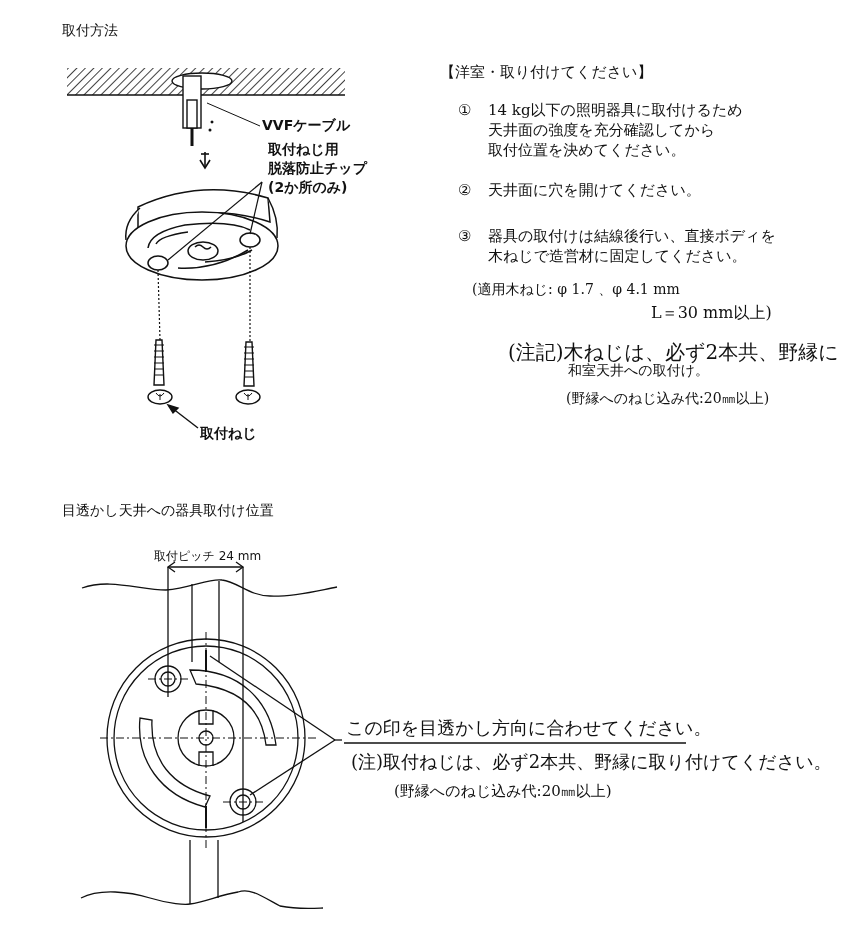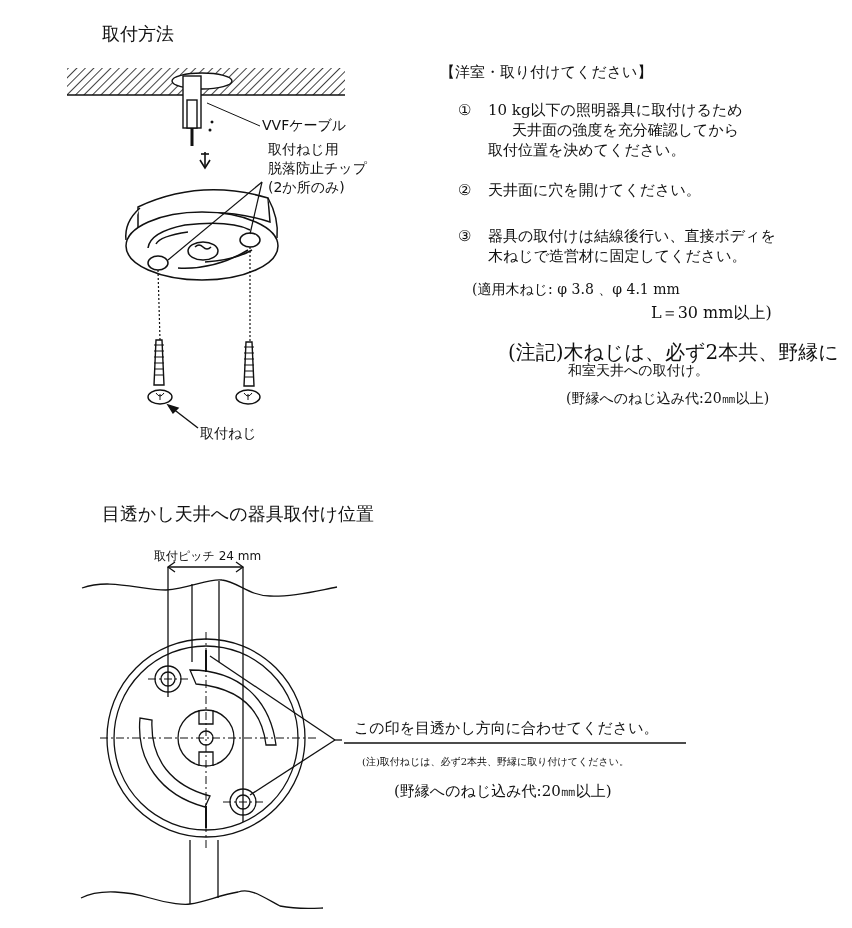--- a/index.html
+++ b/index.html
@@ -1,21 +1,21 @@
 <!DOCTYPE html>
 <html><head>
 <meta charset="utf-8">
 <style>
   html, body { margin: 0; padding: 0; background: #ffffff; }
   body { width: 852px; height: 928px; position: relative; overflow: hidden;
          font-family: "DejaVu Sans", sans-serif; color: #111; }
   .abs { position: absolute; white-space: nowrap; }
-  .h-title { font-size: 18px; margin-left: 40px; }
+  .h-title { font-size: 14px; }
   .serif { font-family: "DejaVu Serif", "Liberation Serif", serif; font-size: 15px; line-height: 20px; }
-  .bold-label { font-family: "DejaVu Sans", sans-serif; font-weight: normal; font-size: 14px; line-height: 19px; }
+  .bold-label { font-family: "DejaVu Sans", sans-serif; font-weight: bold; font-size: 14px; line-height: 19px; }
   .small-sans { font-family: "DejaVu Sans", sans-serif; font-size: 12px; }
   svg { position: absolute; left: 0; top: 0; }
 </style>
 </head>
 <body>
 
 <div class="abs h-title" style="left:62px; top:22px;">取付方法</div>
 
 <svg width="852" height="928" style="pointer-events:none;">
   <defs>
@@ -93,37 +93,37 @@
 <div class="abs bold-label" style="left:268px; top:140px;">取付ねじ用</div>
 <div class="abs bold-label" style="left:268px; top:159px;">脱落防止チップ</div>
 <div class="abs bold-label" style="left:268px; top:178px;">(2か所のみ)</div>
 <div class="abs bold-label" style="left:200px; top:424px;">取付ねじ</div>
 
 <div>
   <div class="abs serif" style="left:440px; top:62px;">【洋室・取り付けてください】</div>
 
   <div>
     <div class="abs serif" style="left:458px; top:100px;">①</div>
-    <div class="abs serif" style="left:488px; top:100px;">10 kg以下の照明器具に取付けるため</div>
-    <div class="abs serif" style="left:488px; top:120px;margin-left:24px;">天井面の強度を充分確認してから</div>
+    <div class="abs serif" style="left:488px; top:100px;">14 kg以下の照明器具に取付けるため</div>
+    <div class="abs serif" style="left:488px; top:120px;">天井面の強度を充分確認してから</div>
     <div class="abs serif" style="left:488px; top:140px;">取付位置を決めてください。</div>
   </div>
 
   <div>
     <div class="abs serif" style="left:458px; top:180px;">②</div>
     <div class="abs serif" style="left:488px; top:180px;">天井面に穴を開けてください。</div>
   </div>
 
   <div>
     <div class="abs serif" style="left:458px; top:226px;">③</div>
     <div class="abs serif" style="left:488px; top:226px;">器具の取付けは結線後行い、直接ボディを</div>
     <div class="abs serif" style="left:488px; top:246px;">木ねじで造営材に固定してください。</div>
   </div>
 
-  <div class="abs serif" style="left:472px; top:279px; font-size:14px;">(適用木ねじ: φ 3.8 、φ 4.1 mm</div>
+  <div class="abs serif" style="left:472px; top:279px; font-size:14px;">(適用木ねじ: φ 1.7 、φ 4.1 mm</div>
   <div class="abs serif" style="left:651px; top:303px; font-size:16px;">L＝30 mm以上)</div>
 
   <div class="abs serif" style="left:508px; top:342px; font-size:20px;">(注記)木ねじは、必ず2本共、野縁に</div>
   <div class="abs serif" style="left:568px; top:360px; font-size:14px;">和室天井への取付け。</div>
   <div class="abs serif" style="left:566px; top:388px; font-size:14px;">(野縁へのねじ込み代:20㎜以上)</div>
 </div>
 
 <div class="abs h-title" style="left:62px; top:502px;">目透かし天井への器具取付け位置</div>
 
 <div class="abs small-sans" style="left:154px; top:548px;">取付ピッチ  24 mm</div>
@@ -172,15 +172,15 @@
   </g>
 
   <g stroke="#111" stroke-width="1" stroke-dasharray="8,3,2,3" fill="none">
     <line x1="100" y1="738" x2="318" y2="738"></line>
     <line x1="206" y1="632" x2="206" y2="848"></line>
     <line x1="148" y1="679" x2="188" y2="679"></line>
     <line x1="223" y1="802" x2="263" y2="802"></line>
   </g>
 </svg>
 
-<div class="abs serif" style="left:354px; top:718px; font-size:15px;">この印を目透かし方向に合わせてください。</div>
-<div class="abs serif" style="left:362px; top:752px; font-size:10px;">(注)取付ねじは、必ず2本共、野縁に取り付けてください。</div>
+<div class="abs serif" style="left:346px; top:718px; font-size:18px;">この印を目透かし方向に合わせてください。</div>
+<div class="abs serif" style="left:351px; top:752px; font-size:18px;">(注)取付ねじは、必ず2本共、野縁に取り付けてください。</div>
 <div class="abs serif" style="left:394px; top:781px; font-size:15px;">(野縁へのねじ込み代:20㎜以上)</div>
 
 </body></html>

